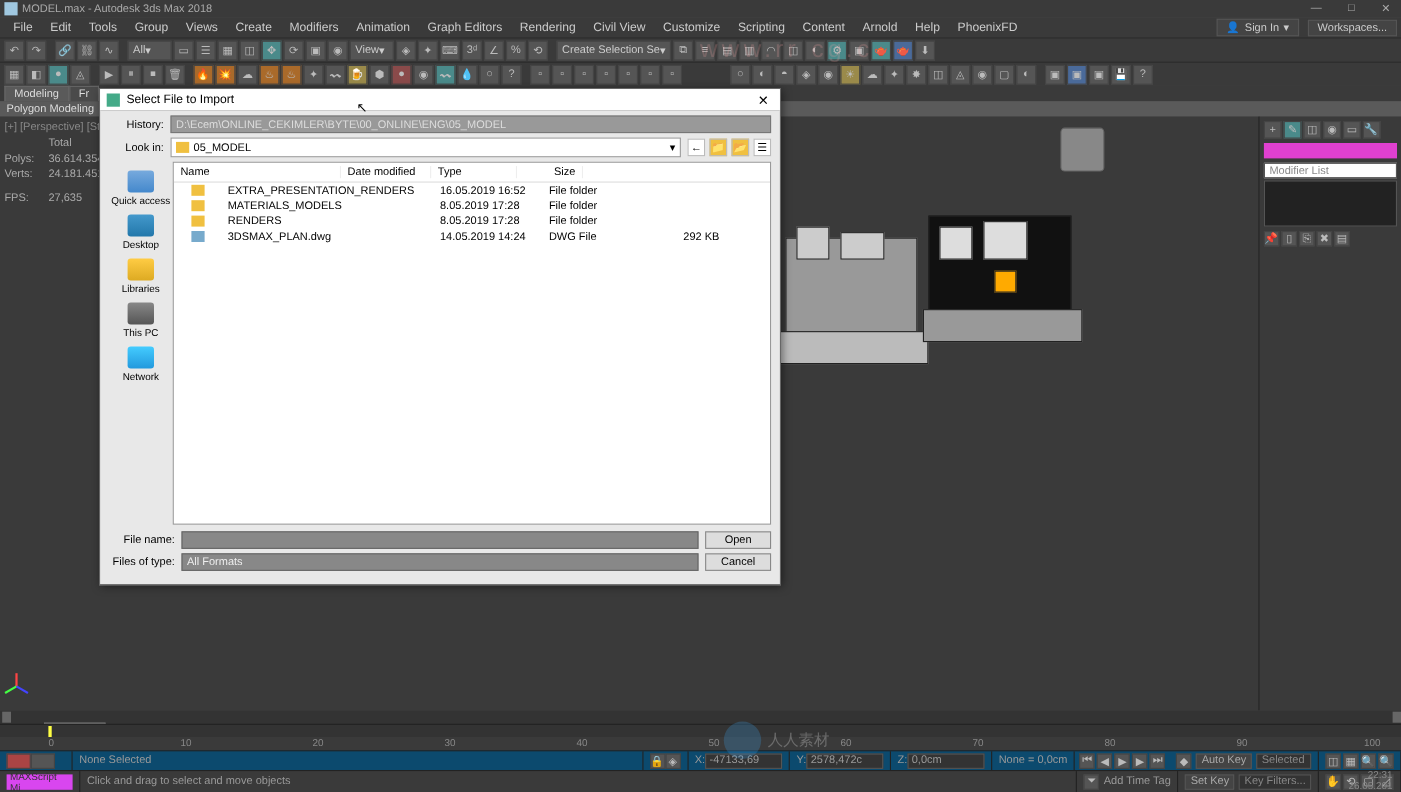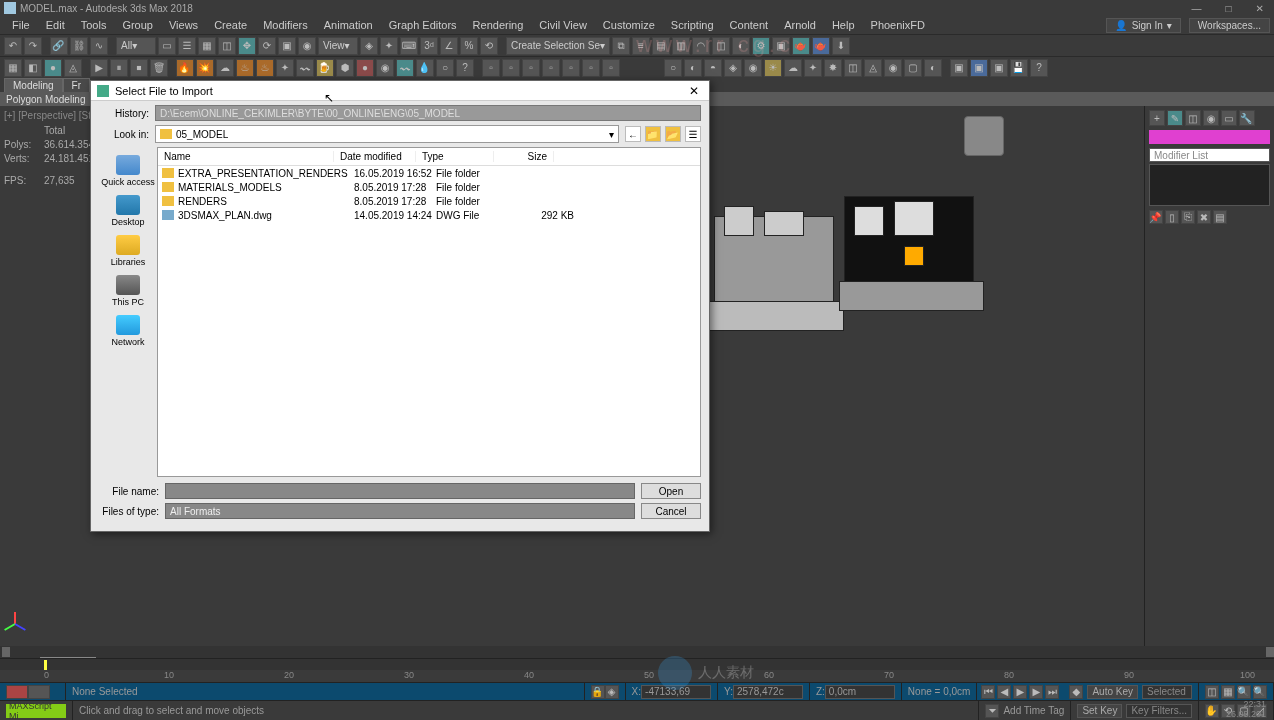--- a/index.html
+++ b/index.html
@@ -74,21 +74,21 @@
 .statusbar1 { position:absolute; left:0; right:0; bottom:20px; height:18px; background:#0c4a6e; display:flex; align-items:center; font-size:10px; color:#999; border-top:1px solid #222; }
 .statusbar1 .cell { padding:0 6px; border-right:1px solid #222; height:100%; display:flex; align-items:center; }
 .coord-input { background:#333; border:1px solid #555; color:#999; font-size:10px; width:70px; height:14px; padding:0 3px; }
 .statusbar1 .playback { margin-left:auto; display:flex; gap:2px; padding:0 4px; }
 .statusbar1 .playback .tbtn { width:14px; height:14px; }
 .status-btn { height:14px; background:#444; border:1px solid #555; padding:0 4px; font-size:10px; display:flex; align-items:center; color:#aaa; }
 .status-drop { height:14px; background:#333; border:1px solid #555; padding:0 4px; font-size:10px; display:flex; align-items:center; color:#888; min-width:50px; }
 
 .statusbar2 { position:absolute; left:0; right:0; bottom:0; height:20px; background:#3a3a3a; display:flex; align-items:center; font-size:10px; color:#999; border-top:1px solid #222; }
 .statusbar2 .cell { padding:0 6px; border-right:1px solid #222; height:100%; display:flex; align-items:center; }
-.maxscript-box { width:60px; height:14px; background:#84cc16; color:#333; font-size:9px; padding:0 3px; display:flex; align-items:center; }
+.maxscript-box { width:60px; height:14px; background:#d946ef; color:#333; font-size:9px; padding:0 3px; display:flex; align-items:center; }
 
 
 .dialog { position: absolute; top: 80px; left: 90px; width: 620px; background: #e8e8e8; border: 1px solid #666; box-shadow: 2px 2px 8px rgba(0,0,0,0.5); color:#000; }
 .dialog-title { height: 20px; background: #fff; display:flex; align-items:center; padding:0 6px; font-size:11px; border-bottom:1px solid #ccc; }
 .dialog-title .dicon { width:12px; height:12px; background:#4a8; margin-right:6px; }
 .dialog-title .dclose { margin-left:auto; cursor:pointer; font-size:12px; padding:0 4px; }
 .dialog-body { padding: 4px 8px 8px 8px; }
 .drow { display:flex; align-items:center; margin-bottom:4px; gap:6px; }
 .drow label { width:50px; text-align:right; font-size:10px; }
 .history-field { flex:1; height:16px; background:#999; border:1px solid #777; color:#ddd; padding:0 4px; font-size:10px; display:flex; align-items:center; overflow:hidden; }
@@ -101,25 +101,25 @@
 .qitem { display:flex; flex-direction:column; align-items:center; cursor:pointer; padding:2px; }
 .qitem .qi { width:24px; height:20px; border-radius:3px; margin-bottom:2px; }
 .qi.star { background:linear-gradient(#7ad,#48c); }
 .qi.desk { background:linear-gradient(#49c,#27a); }
 .qi.lib { background:linear-gradient(#fc4,#da2); }
 .qi.pc { background:linear-gradient(#888,#555); }
 .qi.net { background:linear-gradient(#4cf,#29d); }
 .filelist { flex:1; background:#fff; border:1px solid #999; overflow:hidden; font-size:10px; }
 .flhead { display:flex; height:18px; align-items:center; background:#fff; border-bottom:1px solid #ddd; }
 .flhead .col { padding:0 6px; border-right:1px solid #eee; }
-.col-name { width:176px; }
+.col-name { width:152px; }
 .col-date { width:82px; }
 .col-type { width:78px; }
 .col-size { width:60px; text-align:right; }
-.flrow { display:flex; height:14px; align-items:center; padding-left:4px; cursor:pointer; }
+.flrow { display:flex; height:14px; align-items:center; padding-left:16px; cursor:pointer;gap:17px; }
 .flrow .fico { width:12px; height:10px; margin-right:4px; }
 .fico.folder { background:#f0c040; }
 .fico.dwg { background:#7ac; }
 .dbottom { padding-top:6px; }
 .dbottom .drow label { width:60px; }
 .filename-field { flex:1; height:16px; background:#888; border:1px solid #666; padding:0 4px; }
 .filetype-field { flex:1; height:16px; background:#888; border:1px solid #666; color:#eee; padding:0 4px; font-size:10px; display:flex; align-items:center; }
 .dbtn { width:60px; height:16px; background:#ddd; border:1px solid #888; font-size:10px; display:flex; align-items:center; justify-content:center; cursor:pointer; }
 
 .cursor-pointer { position:absolute; top:91px; left:324px; font-size:12px; color:#000; pointer-events:none; }

